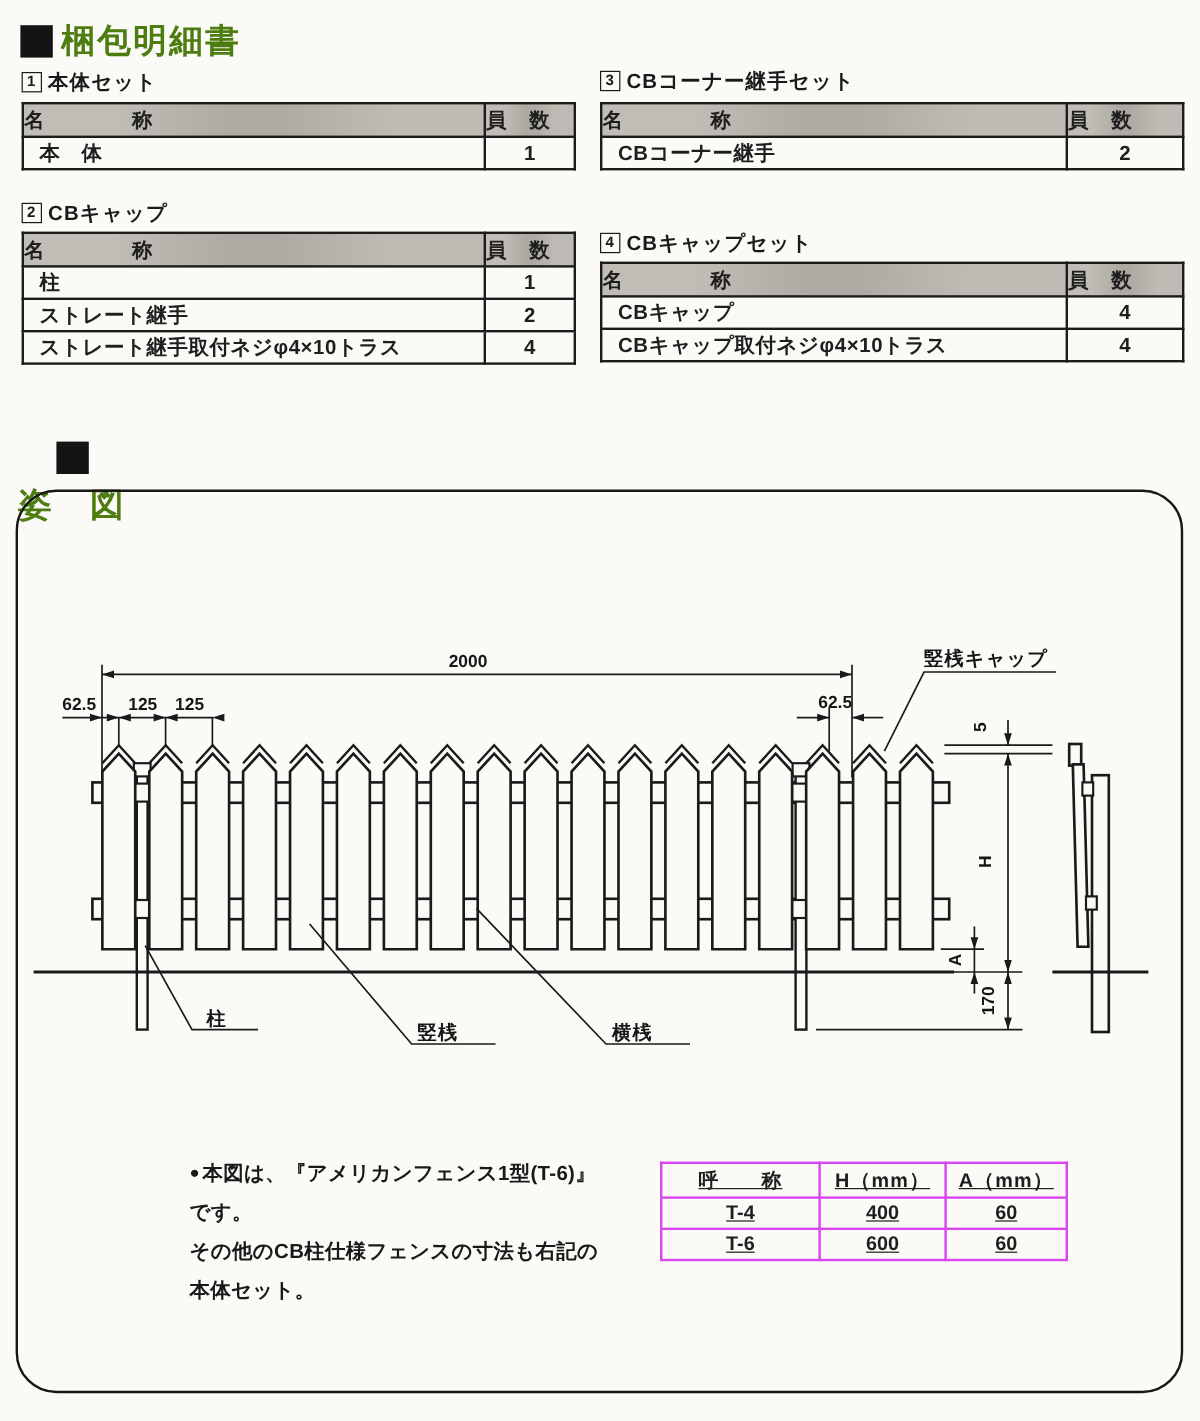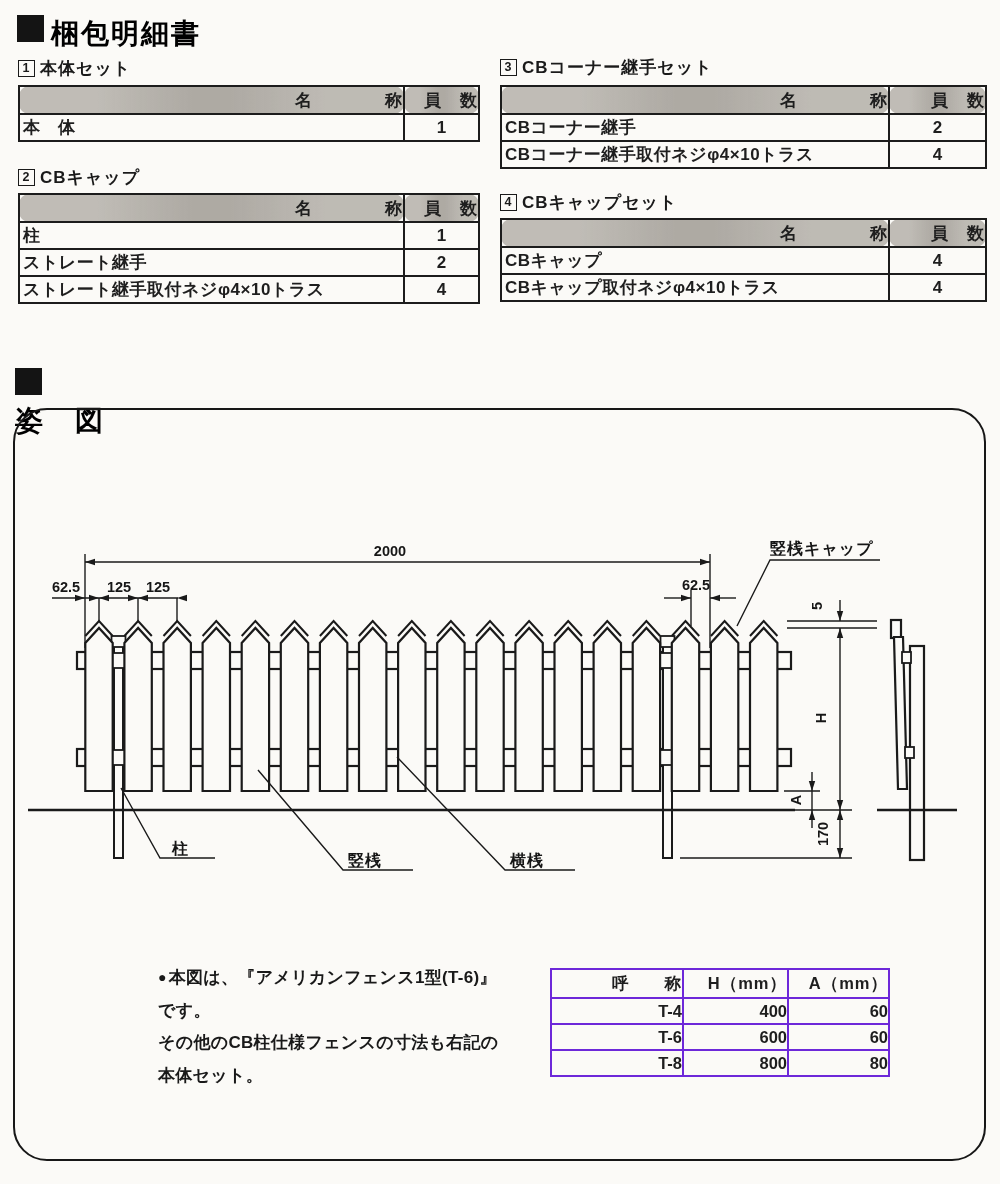--- a/index.html
+++ b/index.html
@@ -7,58 +7,58 @@
   body {
     position:relative;
     background:#fbfaf7;
     font-family:"Liberation Sans", sans-serif;
     color:#1e1e1e;
     overflow:hidden;
   }
   .abs { position:absolute; }
 
   
-  .main-title { display:flex; align-items:flex-start; gap:7px;
-    font-size:28px; font-weight:800; letter-spacing:2px; color:#000000; }
+  .main-title { display:flex; align-items:center; gap:7px;
+    font-size:28px; font-weight:800; letter-spacing:2px; color:#4d7c0f; }
   .main-title .sq { width:27px; height:27px; background:#141414; flex:0 0 auto; }
 
   .set-title { display:flex; align-items:center; gap:5px;
     font-size:17px; font-weight:700; letter-spacing:1px; color:#1a1a1a; }
   .numbox { display:inline-flex; align-items:center; justify-content:center;
     width:17px; height:17px; border:1.6px solid #1a1a1a; font-size:12.5px;
     font-weight:700; line-height:1; }
 
   
   table.pk { border-collapse:collapse; table-layout:fixed; width:100%;
     font-size:17px; }
   table.pk th, table.pk td { border:2px solid #1c1c1c; }
   table.pk th { background:#b7b3ac; font-weight:700; letter-spacing:1px;
-    height:28px; text-align:right;
-    background-image:linear-gradient(90deg, rgba(255,255,255,.12) 0 20%, rgba(0,0,0,.05) 45% 55%, rgba(255,255,255,.10) 80% 100%);border-radius:10px; }
+    height:28px; text-align:left;
+    background-image:linear-gradient(90deg, rgba(255,255,255,.12) 0 20%, rgba(0,0,0,.05) 45% 55%, rgba(255,255,255,.10) 80% 100%); }
   table.pk td { height:27px; }
-  table.pk td.name { padding-left:3px; font-weight:600; letter-spacing:.5px; }
+  table.pk td.name { padding-left:13px; font-weight:600; letter-spacing:.5px; }
   table.pk td.qty  { text-align:center; font-size:17px; font-weight:600; }
 
   
   .panel { left:13px; top:408px; width:973px; height:753px;
     border:2.6px solid #171717; border-radius:34px; background:transparent; }
 
   svg.diagram { left:0; top:0; width:1000px; height:1184px; pointer-events:none; }
   svg.diagram text { fill:#161616; font-family:"Liberation Sans", sans-serif; }
   .dimtxt { font-size:14.5px; font-weight:600; }
   .parttxt { font-size:16px; font-weight:700; letter-spacing:1px; }
 
   
   .note { left:122px; top:961px; width:345px; font-size:17px; font-weight:600;
     line-height:32.5px; letter-spacing:.3px; color:#191919;margin-left:36px; }
   .note .bullet { margin-right:2px; font-size:14px; vertical-align:1px; }
 
   table.spec { border-collapse:collapse; table-layout:fixed; width:338px;
     font-size:16.5px; }
-  table.spec th, table.spec td { border:2px solid #6d28d9; text-align:right; }
+  table.spec th, table.spec td { border:2px solid #d946ef; text-align:center;text-decoration:underline; }
   table.spec th { height:29px; font-weight:700; letter-spacing:1px; background:#fbfaf7; }
   table.spec td { height:26px; font-weight:600;margin-left:26px; }
 </style>
 </head>
 <body>
 
 <div class="abs main-title" style="left:17px; top:15px;">
   <span class="sq"></span>
   <span>梱包明細書</span>
 </div>
@@ -128,24 +128,20 @@
         <col style="width:97px">
       </colgroup>
     <tbody>
         <tr>
       <th>名　　　　称</th>
       <th>員　数</th>
     </tr>
     <tr>
       <td class="name">CBコーナー継手</td>
       <td class="qty">2</td>
-    </tr>
-    <tr>
-      <td class="name">CBコーナー継手取付ネジφ4×10トラス</td>
-      <td class="qty">4</td>
     </tr>
   </tbody>
     </table>
 </div>
 
 <div class="abs set-title" style="left:500px; top:191px;">
   <span class="numbox">4</span>
   <span>CBキャップセット</span>
 </div>
 <div class="abs" style="left:500px; top:218px; width:485px;">
@@ -325,20 +321,15 @@
     <tr>
       <td>T-4</td>
       <td>400</td>
       <td>60</td>
     </tr>
     <tr>
       <td>T-6</td>
       <td>600</td>
       <td>60</td>
     </tr>
-    <tr>
-      <td>T-8</td>
-      <td>800</td>
-      <td>80</td>
-    </tr>
   </tbody>
     </table>
 </div>
 
 </body></html>

